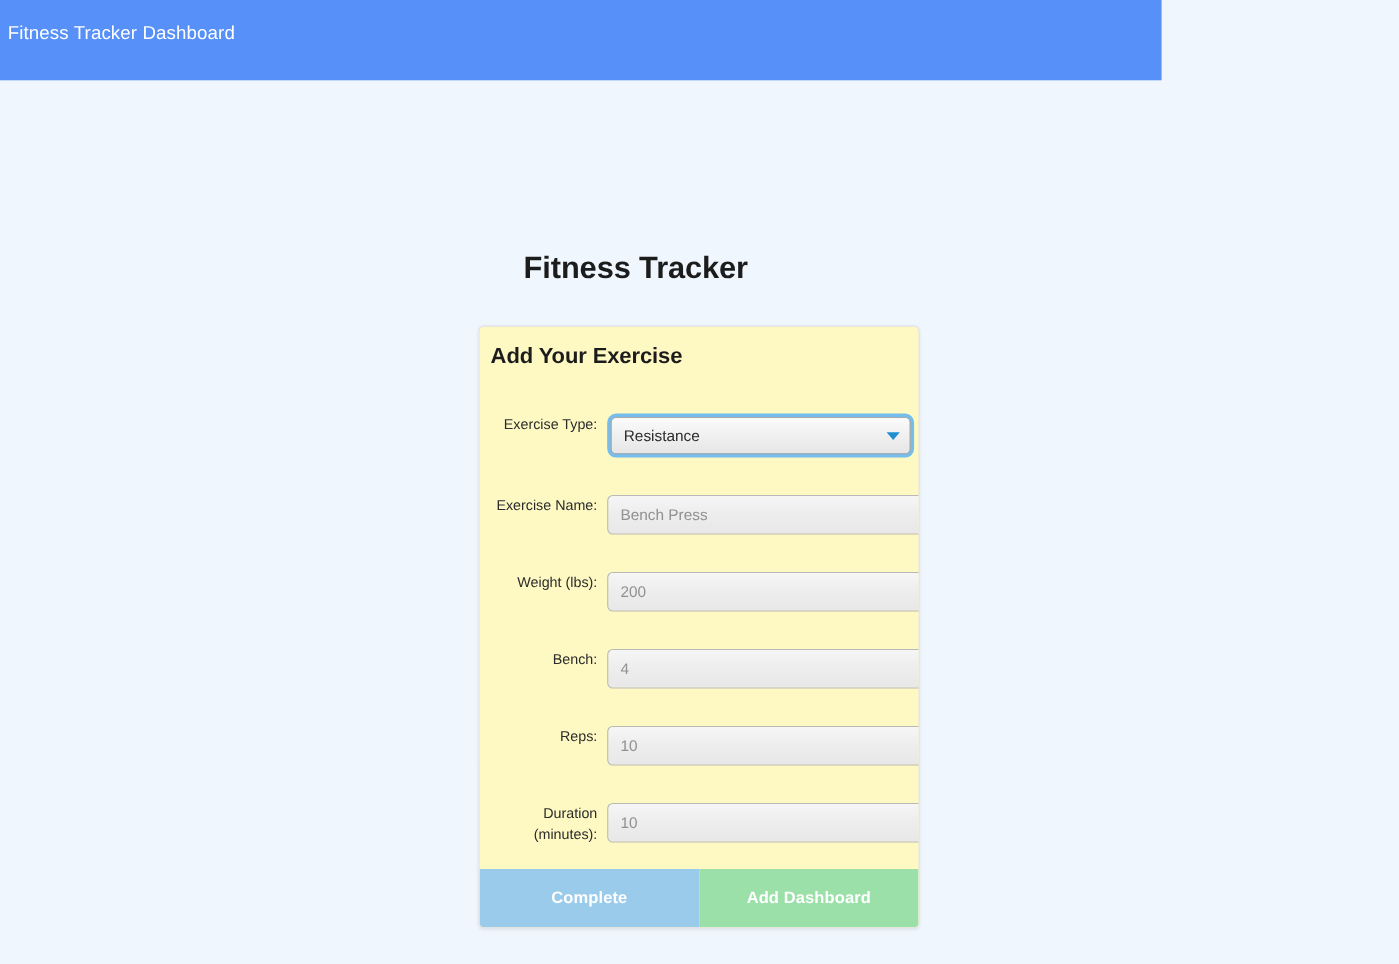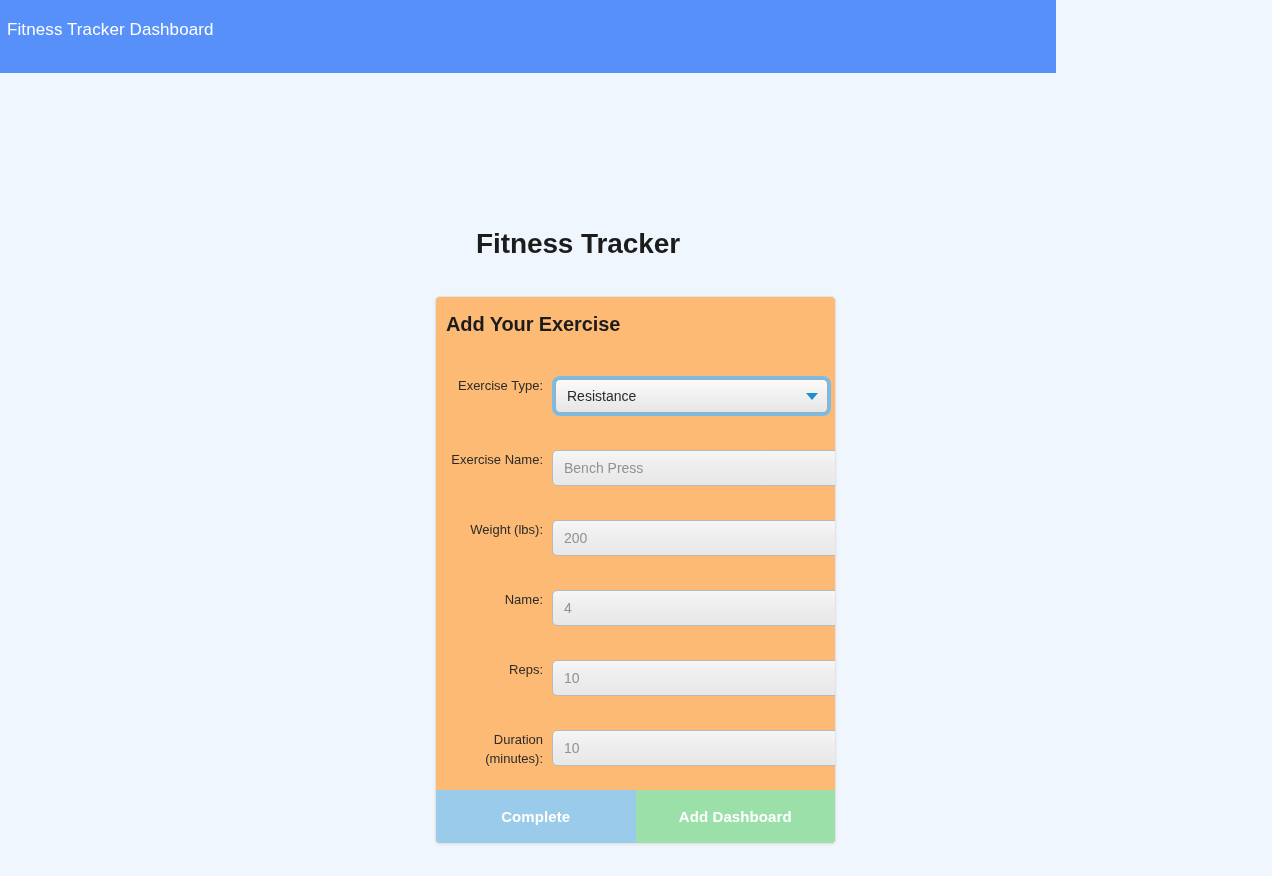--- a/index.html
+++ b/index.html
@@ -50,21 +50,21 @@
     color: #1c1c1c;
     letter-spacing: -0.1px;
   }
 
   
   #card {
     position: absolute;
     left: 435px;
     top: 223px;
     width: 401px;
-    background: #fdba74;
+    background: #fef9c3;
     border: 1px solid #e3e3e3;
     border-radius: 5px;
     box-shadow: 0 1px 3px rgba(0,0,0,0.07);
     overflow: hidden;
   }
   #card-header {
     padding: 16px 10px 4px 10px;
   }
   #card-title {
     font-size: 20px;
@@ -209,21 +209,21 @@
       </div>
 
       <div class="form-row">
         <div class="field-label">Weight (lbs):</div>
         <div class="field-control">
           <input class="txt" type="text" placeholder="200" style="">
         </div>
       </div>
 
       <div class="form-row">
-        <div class="field-label">Name:</div>
+        <div class="field-label">Bench:</div>
         <div class="field-control">
           <input class="txt" type="text" placeholder="4" style="">
         </div>
       </div>
 
       <div class="form-row">
         <div class="field-label">Reps:</div>
         <div class="field-control">
           <input class="txt" type="text" placeholder="10" style="">
         </div>

